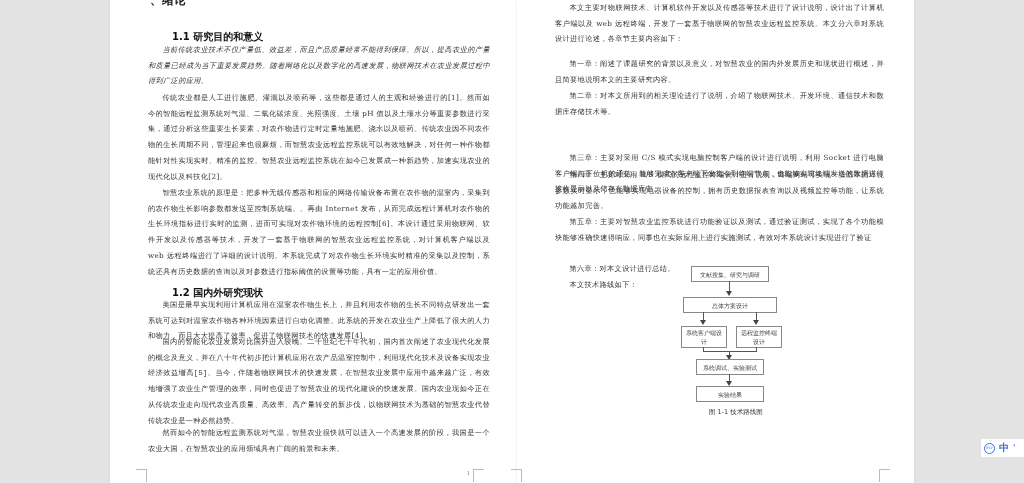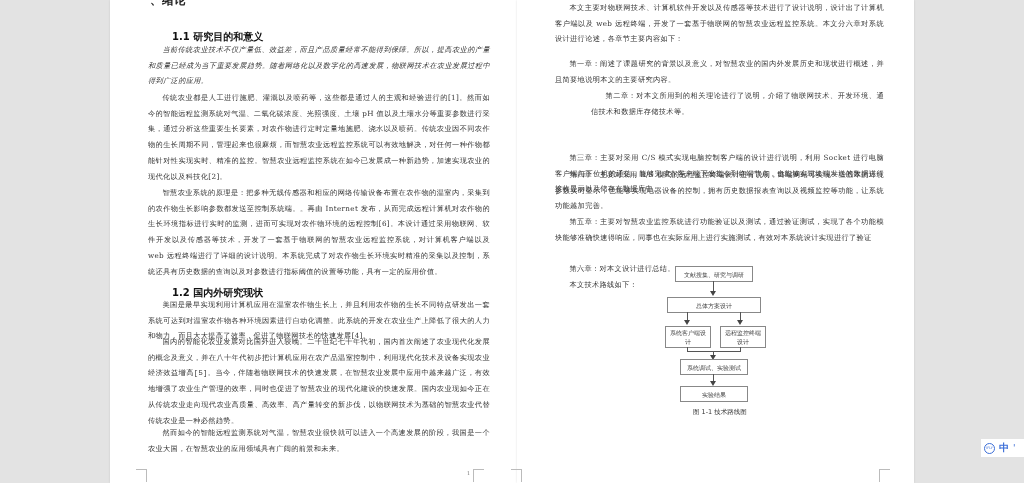--- a/index.html
+++ b/index.html
@@ -11,21 +11,21 @@
   .content { position:absolute; left:38px; right:30px; top:0; }
   #page-right .content { left:38px; right:30px; }
   .h1 { position:absolute; left:28px; top:-8px; font-size:12px; font-weight:bold; font-family:"DejaVu Sans","Liberation Sans",sans-serif; }
   .h2 { font-size:10px; font-weight:bold; font-family:"DejaVu Sans","Liberation Sans",sans-serif; color:#111; margin:8px; position:absolute; left:16px; }
   .para { font-size:7.2px; line-height:15.7px; text-indent:2em; margin:0; text-align:justify; color:#333; position:absolute; left:0; right:0; letter-spacing:0.35px; }
   .corner { position:absolute; width:10px; height:12px; }
   .corner.bl { border-right:1px solid #bbb; border-top:1px solid #bbb; }
   .corner.br { border-left:1px solid #bbb; border-top:1px solid #bbb; }
   .pagenum { position:absolute; font-size:5px; color:#777; }
   
-  .fc { position:absolute; left:0; top:0; width:397px; height:451px; pointer-events:none; }
+  .fc { position:absolute; left:16px; top:0; width:397px; height:451px; pointer-events:none; }
   .box { position:absolute; border:1px solid #888; background:#fff; font-size:6px; color:#444; text-align:center; display:flex; align-items:center; justify-content:center; line-height:9px; }
   .line { position:absolute; background:#555; }
   .arrow { position:absolute; width:0; height:0; border-left:3px solid transparent; border-right:3px solid transparent; border-top:5px solid #444; }
   .caption { position:absolute; font-size:6.5px; font-family:"DejaVu Sans","Liberation Sans",sans-serif; color:#333; }
   #ime { position:absolute; left:981px; top:439px; width:43px; height:18px; background:#fff; display:flex; align-items:center; gap:4px; padding-left:3px; box-sizing:border-box; }
   #ime .logo { width:11px; height:11px; border:1.5px solid #3d6fd8; border-radius:50%; font-size:3.5px; color:#3d6fd8; display:flex; align-items:center; justify-content:center; font-family:"DejaVu Sans",sans-serif; box-sizing:border-box; }
   #ime .lang { font-size:10px; color:#3d6fd8; font-family:"DejaVu Sans",sans-serif; font-weight:bold; }
   #ime .punct { font-size:9px; color:#3d6fd8; font-family:"DejaVu Sans",sans-serif; }
 </style>
 </head>
@@ -45,21 +45,21 @@
   </div>
   <div class="corner bl" style="left:26px; top:469px;"></div>
   <div class="corner br" style="left:363px; top:469px;"></div>
   <div class="pagenum" style="left:357px; top:470px;">1</div>
 </div>
 
 <div class="page" id="page-right">
   <div class="content">
     <p class="para" style="top:0;">本文主要对物联网技术、计算机软件开发以及传感器等技术进行了设计说明，设计出了计算机客户端以及 web 远程终端，开发了一套基于物联网的智慧农业远程监控系统。本文分六章对系统设计进行论述，各章节主要内容如下：</p>
     <p class="para" style="top:56px;">第一章：阐述了课题研究的背景以及意义，对智慧农业的国内外发展历史和现状进行概述，并且简要地说明本文的主要研究内容。</p>
-    <p class="para" style="top:88px;margin-left:36px;">第二章：对本文所用到的相关理论进行了说明，介绍了物联网技术、开发环境、通信技术和数据库存储技术等。</p>
+    <p class="para" style="top:88px;">第二章：对本文所用到的相关理论进行了说明，介绍了物联网技术、开发环境、通信技术和数据库存储技术等。</p>
     <p class="para" style="top:120px;margin-top:30px;">第三章：主要对采用 C/S 模式实现电脑控制客户端的设计进行说明，利用 Socket 进行电脑客户端与下位机的通信，能够完成在客户端下发指令到终端节点，也能够实现终端发送的数据进行接收显示以及储存在数据库中。</p>
     <p class="para" style="top:167px;">第四章：主要对采用 B/S 模式的远程监控终端设计进行说明，终端网站可实现一些基本的环境参数实时显示，也能够实现电器设备的控制，拥有历史数据报表查询以及视频监控等功能，让系统功能越加完善。</p>
     <p class="para" style="top:214px;">第五章：主要对智慧农业监控系统进行功能验证以及测试，通过验证测试，实现了各个功能模块能够准确快速得响应，同事也在实际应用上进行实施测试，有效对本系统设计实现进行了验证</p>
     <p class="para" style="top:261px;">第六章：对本文设计进行总结。</p>
     <p class="para" style="top:277px;">本文技术路线如下：</p>
   </div>
 
   <div class="fc">
     <div class="box" style="left:158px; top:266px; width:76px; height:14px;">文献搜集、研究与调研</div>
     <div class="line" style="left:196px; top:281px; width:1px; height:11px;"></div>

